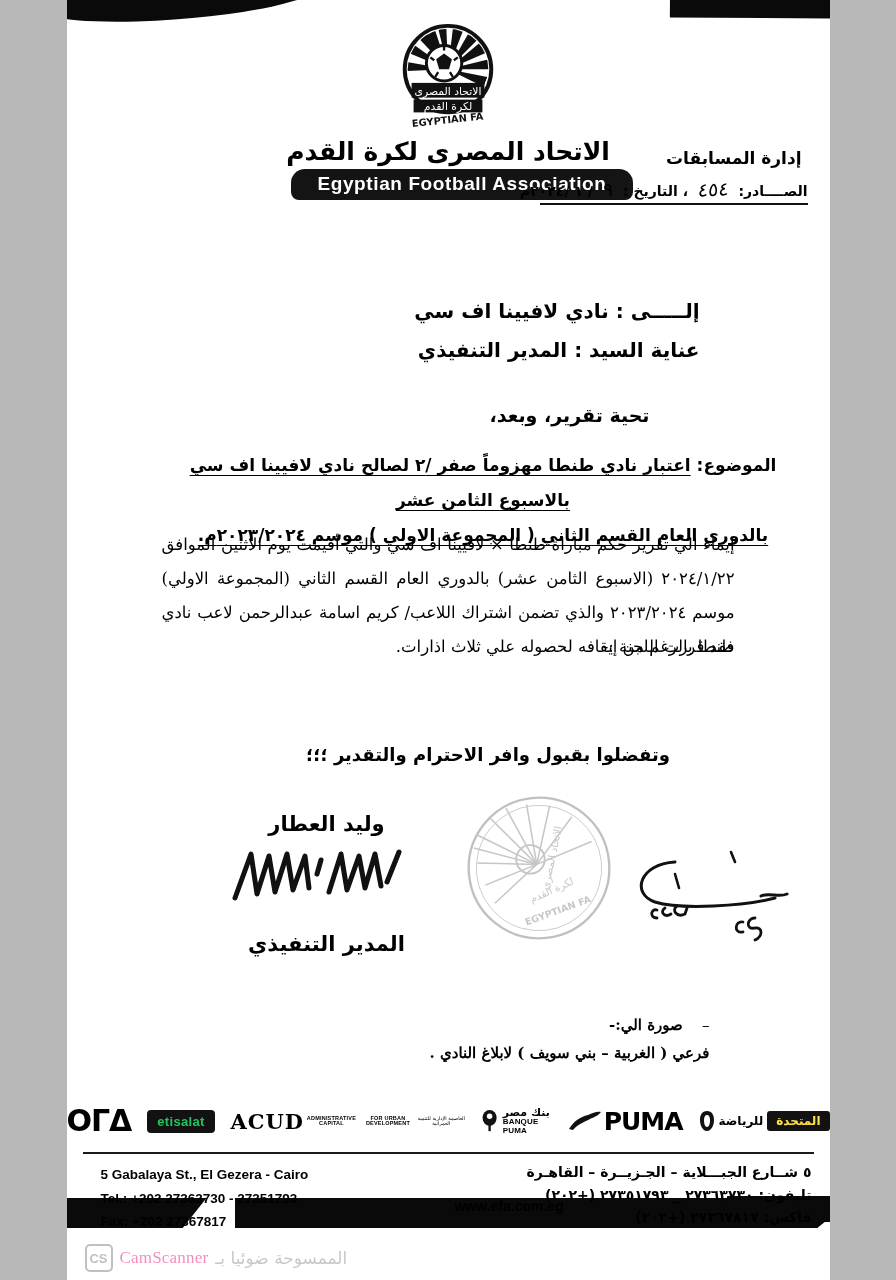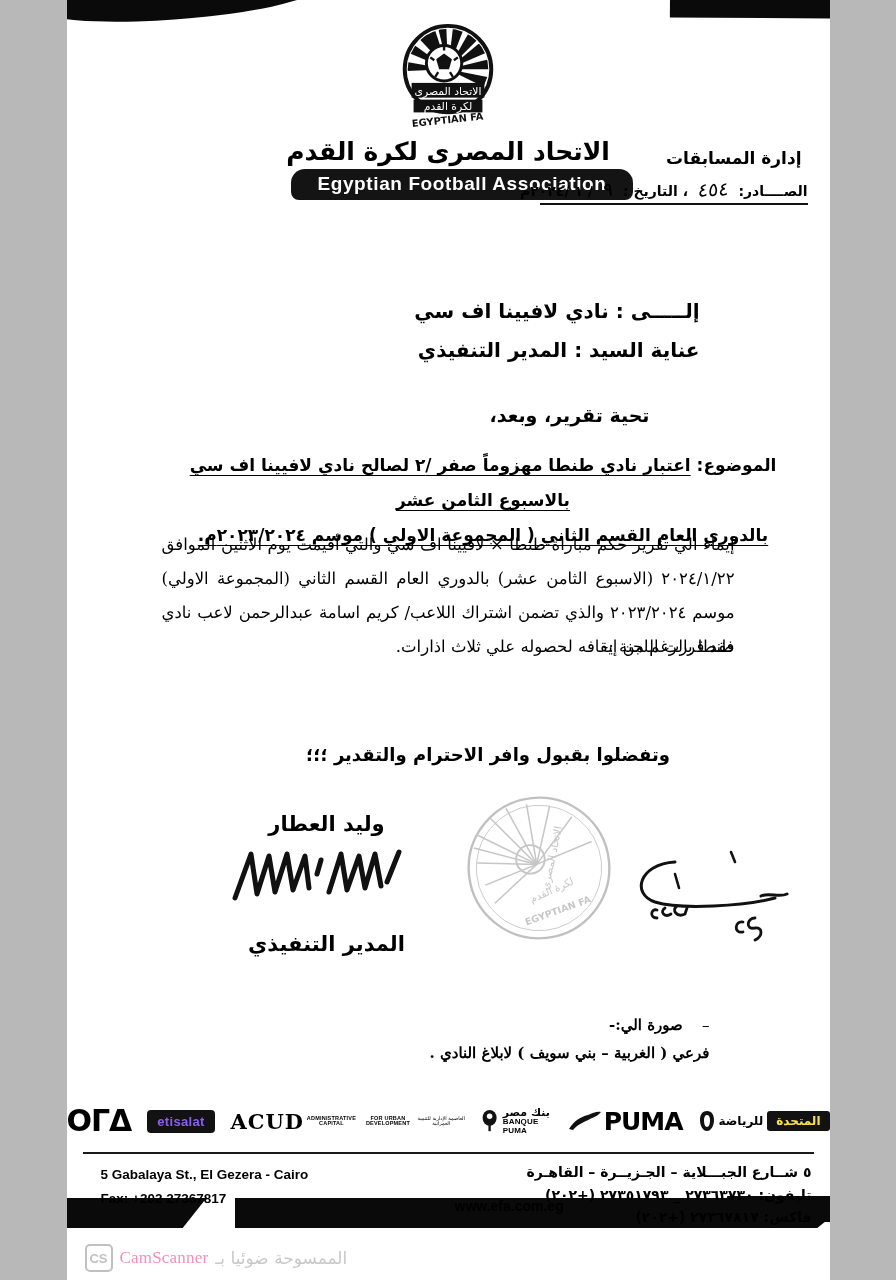--- a/index.html
+++ b/index.html
@@ -239,21 +239,21 @@
   }
   .sp { display: flex; align-items: center; justify-content: center; }
   .sp-ora {
     font-family: "DejaVu Sans", sans-serif;
     font-weight: bold;
     font-size: 30px;
     letter-spacing: -1px;
     line-height: 1;
   }
   .sp-pill {
-    background: #121212; color: #8b5cf6;
+    background: #121212; color: #22c55e;
     font-size: 13px; font-weight: bold;
     padding: 4px 10px; border-radius: 4px;
     font-family: "Liberation Sans", sans-serif;
     letter-spacing: 0.3px;
     text-align: right;
   }
   .sp-acud { text-align: center; line-height: 1; }
   .sp-acud .acud-top {
     font-family: "DejaVu Serif", serif;
     font-size: 21px; font-weight: bold; letter-spacing: 1px;
@@ -517,20 +517,21 @@
       </svg>
       <span class="sp-united-ar" style="margin:0 4px;">للرياضة</span>
       <span class="sp-united">المتحدة</span>
     </div>
   </div>
 
   <div class="footer-rule"></div>
 
   <div class="foot-en">
     <div>5 Gabalaya St., El Gezera - Cairo</div>
+    <div>Tel.: +202 27363730 - 27351793</div>
     <div>Fax: +202 27367817</div>
   </div>
   <div class="foot-web">www.efa.com.eg</div>
   <div class="foot-ar">
     <div>٥ شــارع الجبـــلاية – الجـزيــرة – القاهـرة</div>
     <div>تليفون: ٢٧٣٦٣٧٣٠ _ ٢٧٣٥١٧٩٣ (+٢٠٢)</div>
     <div>فاكس: ٢٧٣٦٧٨١٧ (+٢٠٢)</div>
   </div>
 
   <div class="cam">

